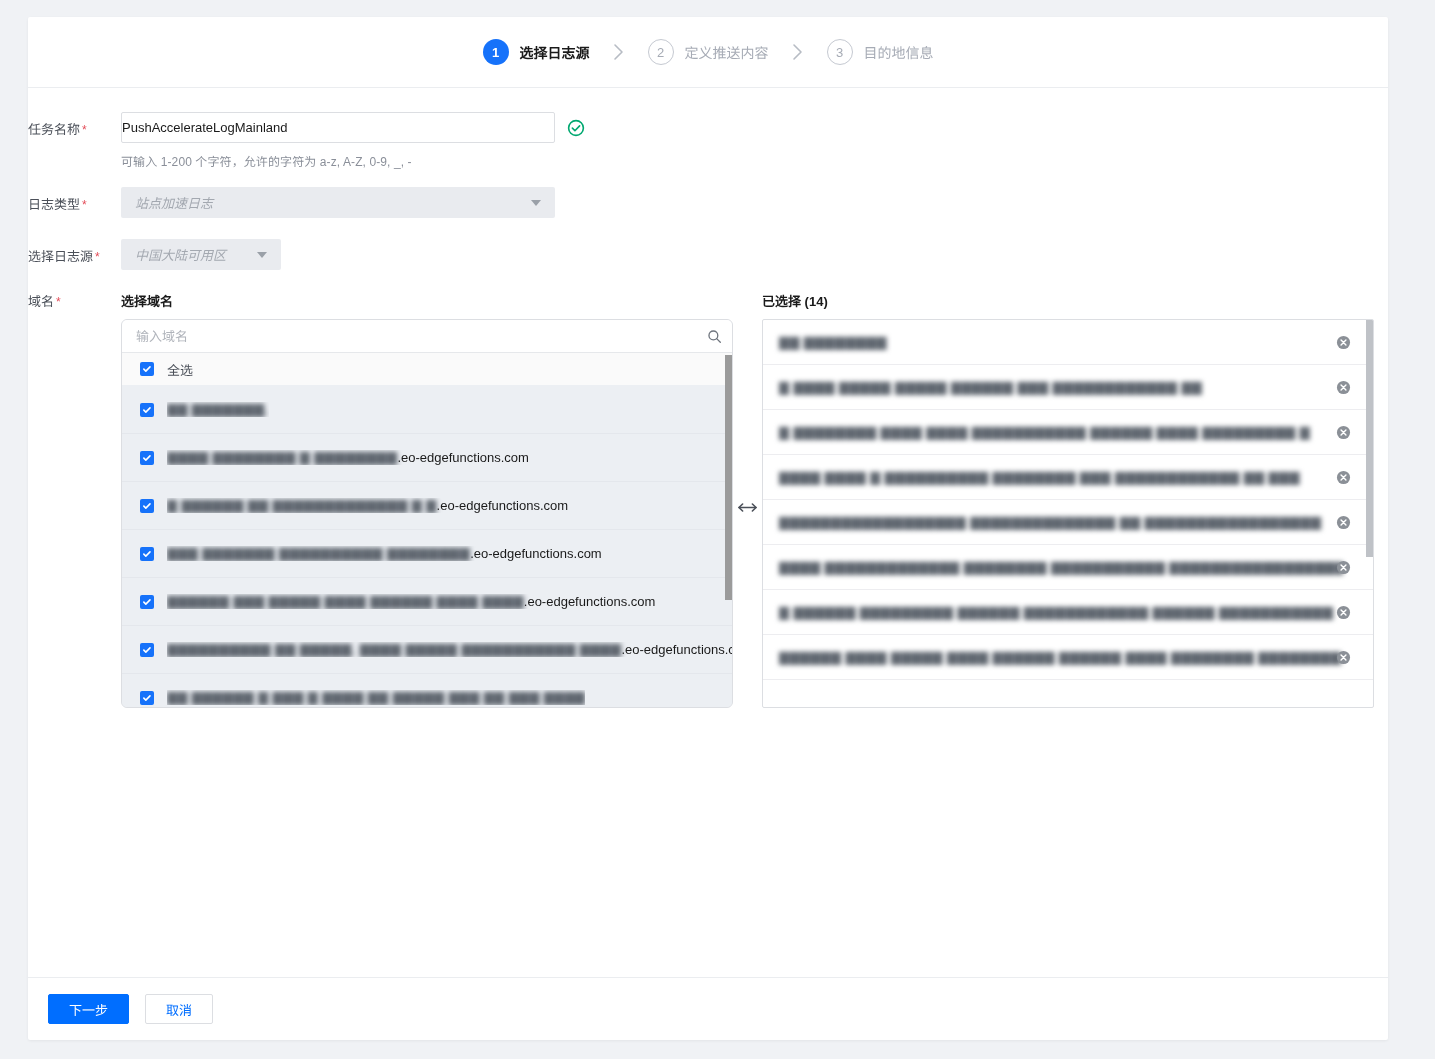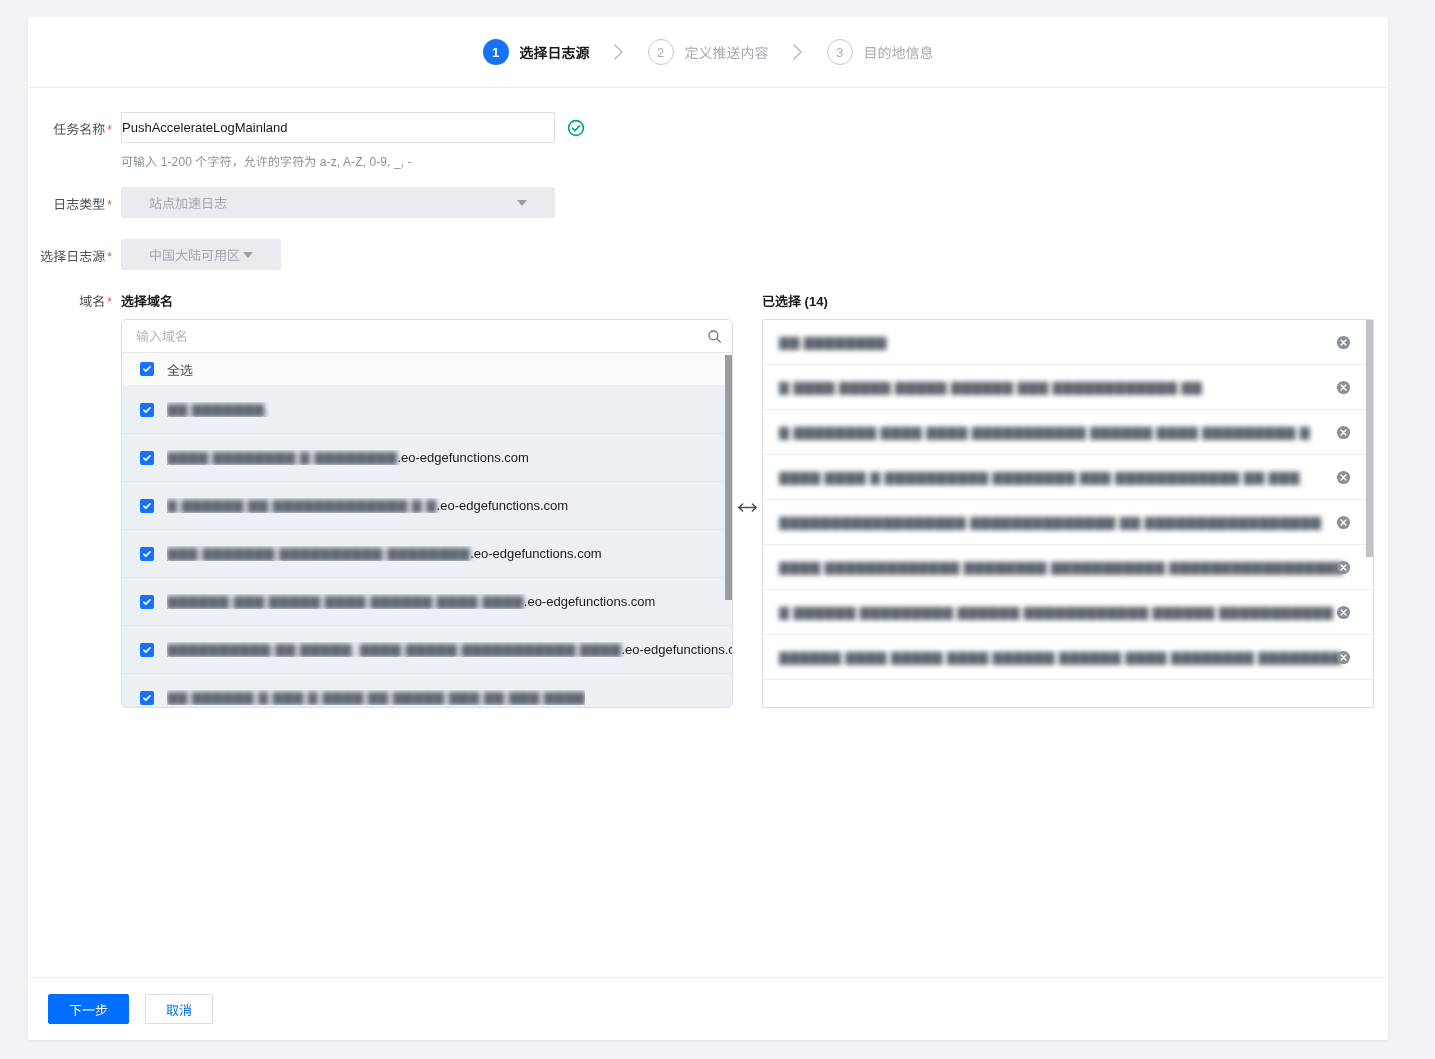--- a/index.html
+++ b/index.html
@@ -47,21 +47,21 @@
     color: #b7bcc4;
   }
   .step-sep svg { display: block; }
 
   
   .form { padding: 24px 0 0 0; position: relative; }
 
   .row { display: flex; align-items: flex-start; }
   .row-label {
     width: 93px;
-    text-align: right;
+    text-align: left;
     font-size: 13px;
     color: #4b5059;
     padding-top: 7px;
     padding-right: 9px;
     white-space: nowrap;
   }
   .req { color: #e34d59; font-size: 12px; margin-left: 2px; }
 
   .field-col { flex: 1; }
 
@@ -81,25 +81,26 @@
   .helper {
     font-size: 12px; color: #8a8f99;
     margin-top: 9px; letter-spacing: .1px;
   }
 
   .select-box {
     height: 31px;
     background: #e9ebef;
     border-radius: 2px;
     display: flex; align-items: center;
-    padding: 0 28px;
+    padding: 0 14px;
     font-size: 13px;
     color: #a3a8b0;
     position: relative;
     cursor: not-allowed;
+    font-style: italic;
   }
   .select-box.wide { width: 434px; }
   .select-box.narrow { width: 160px; }
   .caret {
     margin-left: auto;
     width: 0; height: 0;
     border-left: 5px solid transparent;
     border-right: 5px solid transparent;
     border-top: 6px solid #9aa0a8;
   }

